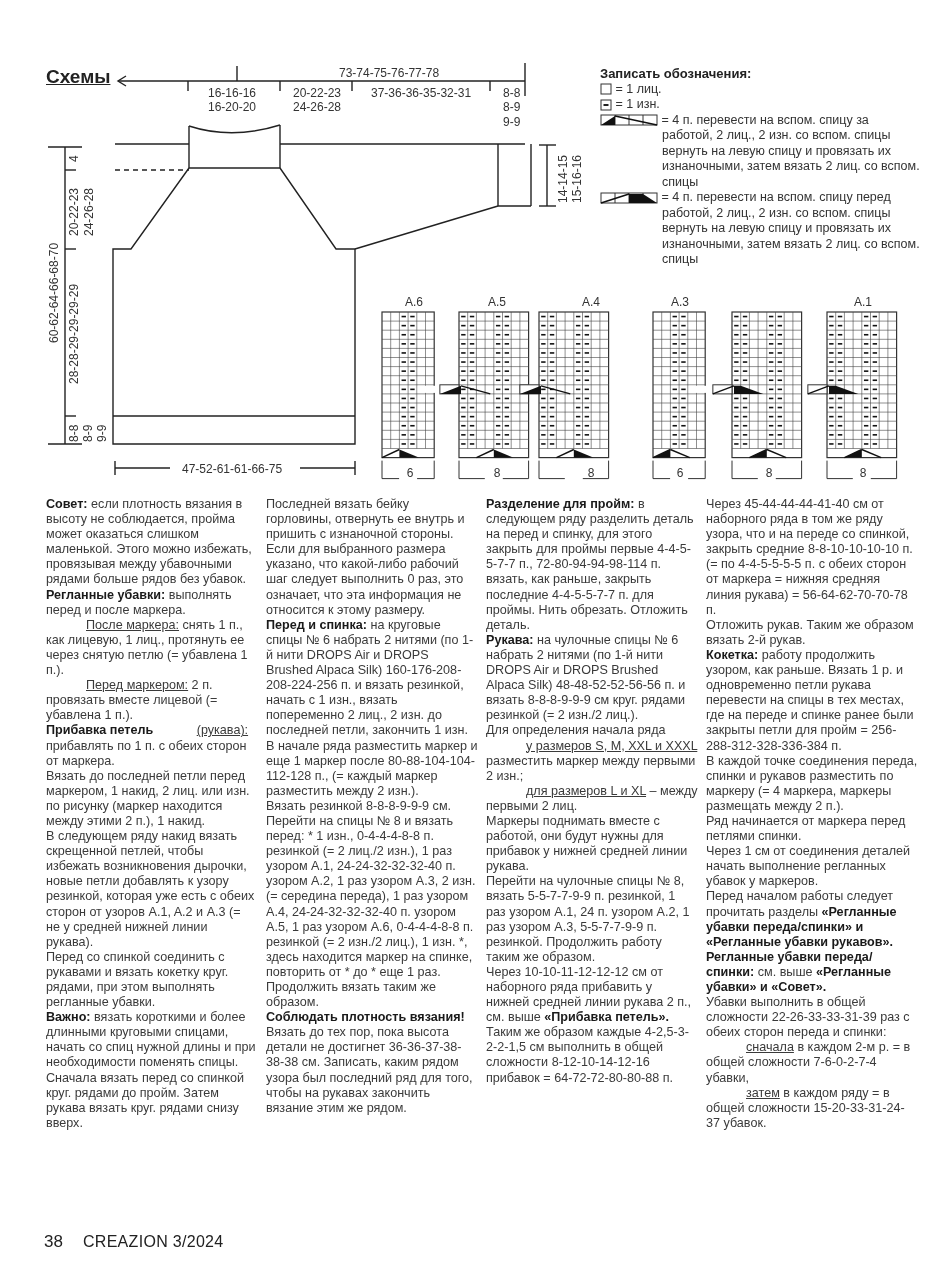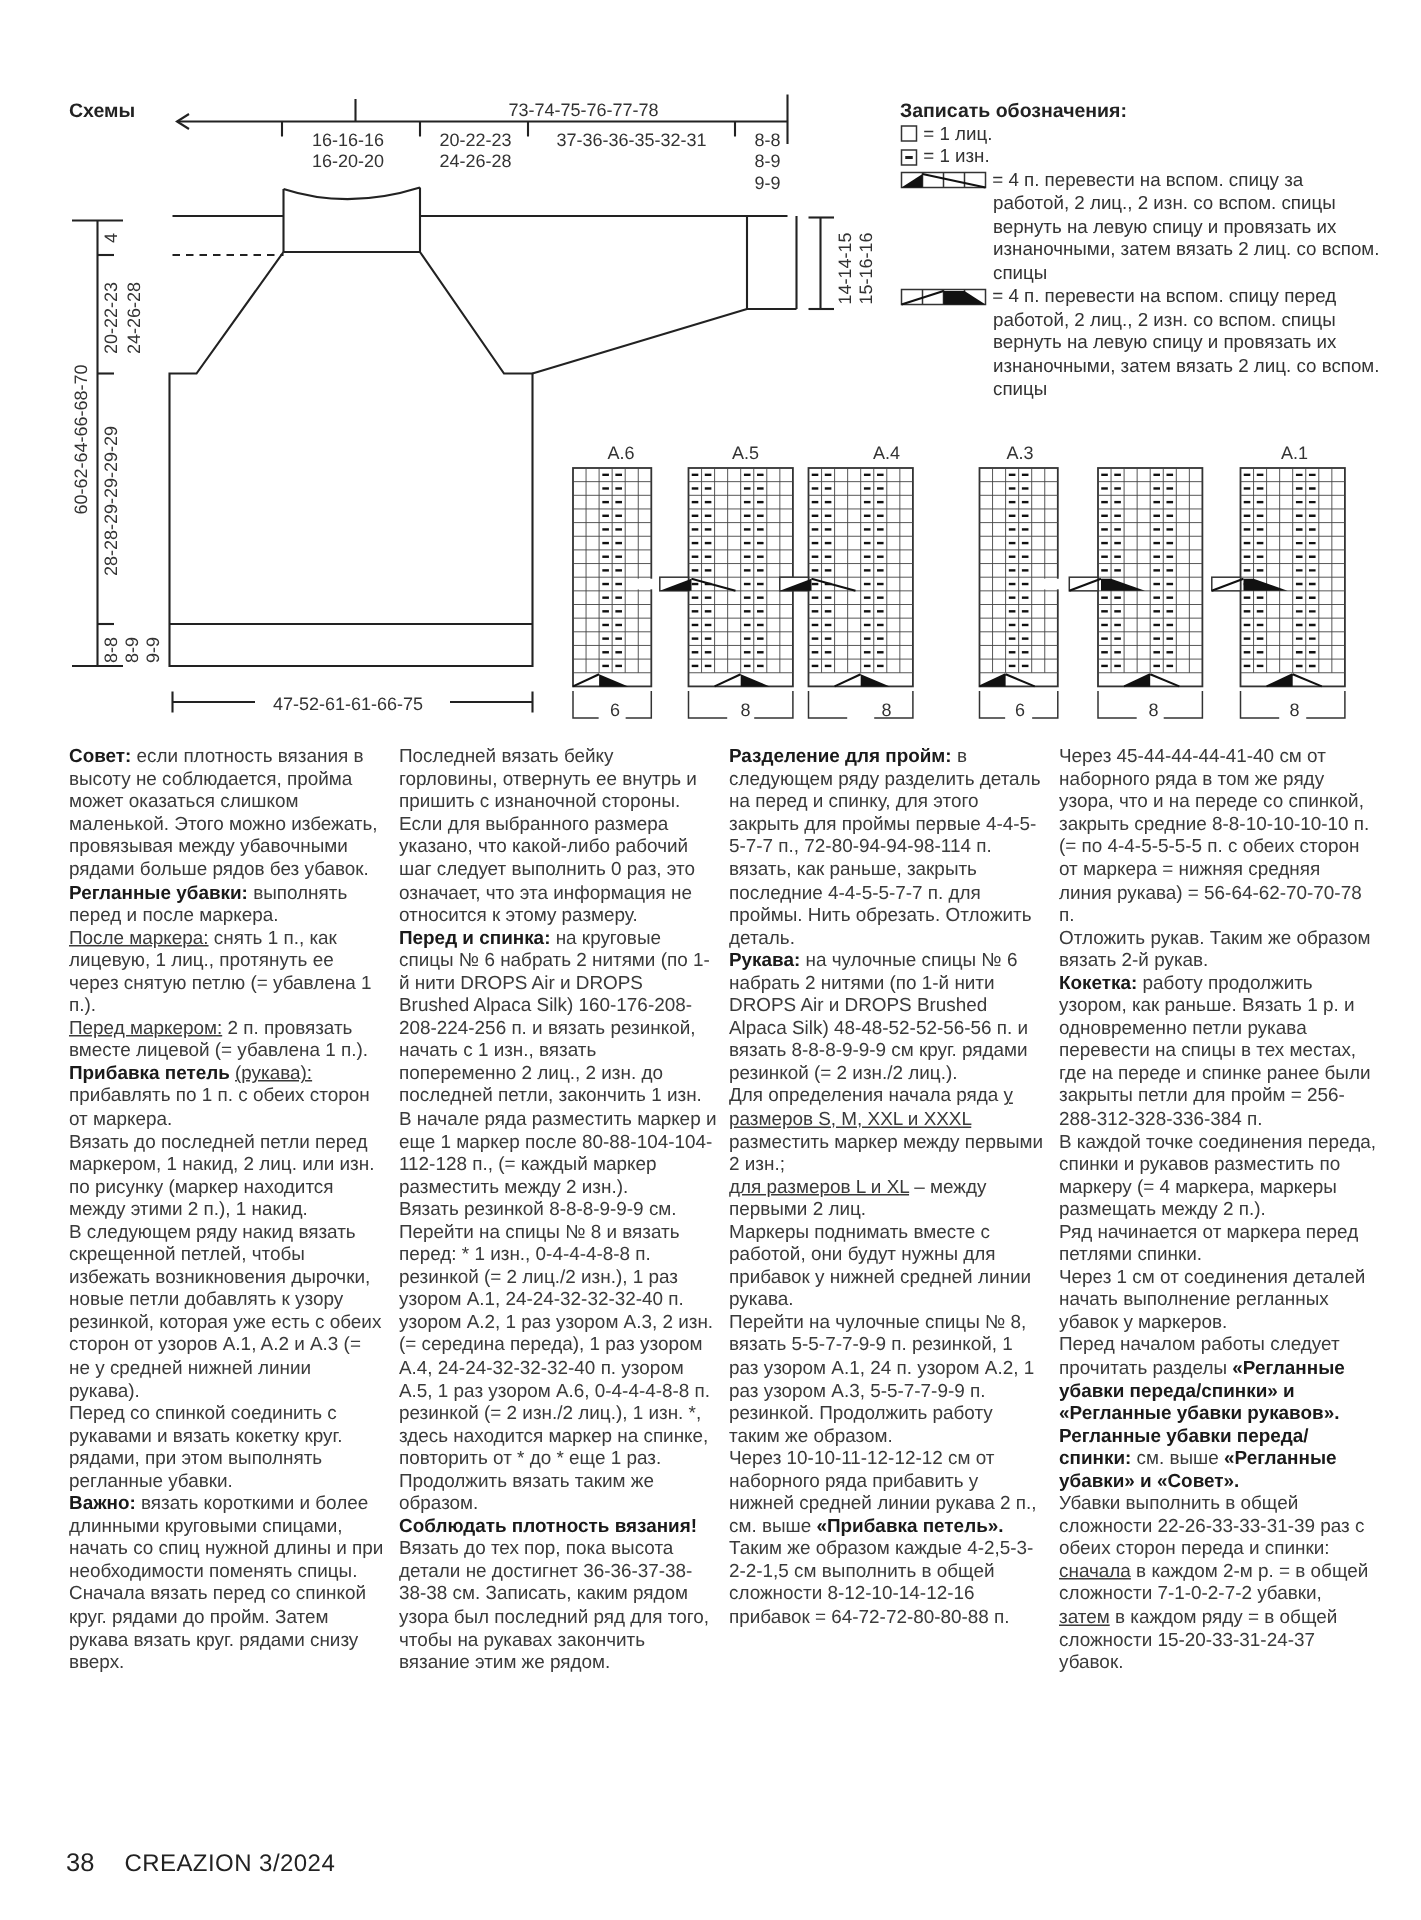--- a/index.html
+++ b/index.html
@@ -1,30 +1,30 @@
 <!DOCTYPE html>
 <html><head>
 <meta charset="utf-8">
 <style>
   html, body { margin: 0; padding: 0; background: #ffffff; }
   body { width: 947px; height: 1280px; position: relative; overflow: hidden;
          font-family: "Liberation Sans", sans-serif; color: #2a2a2a; }
   .abs { position: absolute; }
-  .schema-title { left: 46px; top: 66px; font-weight: bold; font-size: 13px; color: #222; }
+  .schema-title { left: 46px; top: 66px; font-weight: bold; font-size: 19px; color: #222; text-decoration: underline; }
   .legend { left: 600px; top: 66px; width: 320px; font-size: 12.5px; line-height: 15.5px; color: #333; }
   .legend .lt { font-weight: bold; color: #222; font-size: 13px; }
   .legend-row { position: relative; }
   .legend-sym { display: inline-block; vertical-align: middle; }
   .legend-desc { display: inline; }
   .legend-indent { padding-left: 62px; text-indent: -62px; }
   .chart-label { font-size: 12px; color: #333; text-align: center; width: 60px; }
   .col { top: 497px; width: 212px; font-size: 12.6px; line-height: 15.1px; color: #3a3a3a; }
   .col p { margin: 0; }
   .col b { color: #1a1a1a; }
-  .u { text-decoration: underline; }
+  .u { text-decoration: underline; margin-left: 40px; }
   .footer { left: 44px; top: 1232px; font-size: 17px; color: #222; }
   .footer .mag { font-size: 16px; letter-spacing: 0.3px; margin-left: 20px; }
   svg text { font-family: "Liberation Sans", sans-serif; }
 </style>
 </head>
 <body>
 
 <div class="abs schema-title">Схемы</div>
 
 <svg class="abs" style="left:0;top:0" width="600" height="490">
@@ -674,19 +674,19 @@
   </div>
 <div class="abs col" style="left:706px">
     <p><span>Через 45-44-44-44-41-40 см от наборного ряда в том же ряду узора, что и на переде со спинкой, закрыть средние 8-8-10-10-10-10 п. (= по 4-4-5-5-5-5 п. с обеих сторон от маркера = нижняя средняя линия рукава) = 56-64-62-70-70-78 п.</span></p>
     <p><span>Отложить рукав. Таким же образом вязать 2-й рукав.</span></p>
     <p><b>Кокетка:</b><span> работу продолжить узором, как раньше. Вязать 1 р. и одновременно петли рукава перевести на спицы в тех местах, где на переде и спинке ранее были закрыты петли для пройм = 256-288-312-328-336-384 п.</span></p>
     <p><span>В каждой точке соединения переда, спинки и рукавов разместить по маркеру (= 4 маркера, маркеры размещать между 2 п.).</span></p>
     <p><span>Ряд начинается от маркера перед петлями спинки.</span></p>
     <p><span>Через 1 см от соединения деталей начать выполнение регланных убавок у маркеров.</span></p>
     <p><span>Перед началом работы следует прочитать разделы </span><b>«Регланные убавки переда/спинки» и «Регланные убавки рукавов».</b></p>
     <p><b>Регланные убавки переда/спинки:</b><span> см. выше </span><b>«Регланные убавки» и «Совет».</b></p>
-    <p><span>Убавки выполнить в общей сложности 22-26-33-33-31-39 раз с обеих сторон переда и спинки: </span><span class="u">сначала</span><span> в каждом 2-м р. = в общей сложности 7-1-0-2-7-2 убавки,</span></p>
+    <p><span>Убавки выполнить в общей сложности 22-26-33-33-31-39 раз с обеих сторон переда и спинки: </span><span class="u">сначала</span><span> в каждом 2-м р. = в общей сложности 7-6-0-2-7-4 убавки,</span></p>
     <p><span class="u">затем</span><span> в каждом ряду = в общей сложности 15-20-33-31-24-37 убавок.</span></p>
   </div>
 
 <div class="abs footer">
   <span>38</span><span class="mag">CREAZION 3/2024</span>
 </div>
 
 </body></html>

